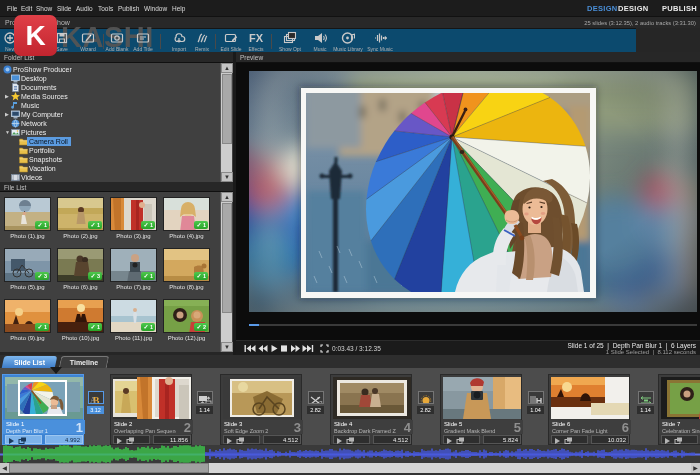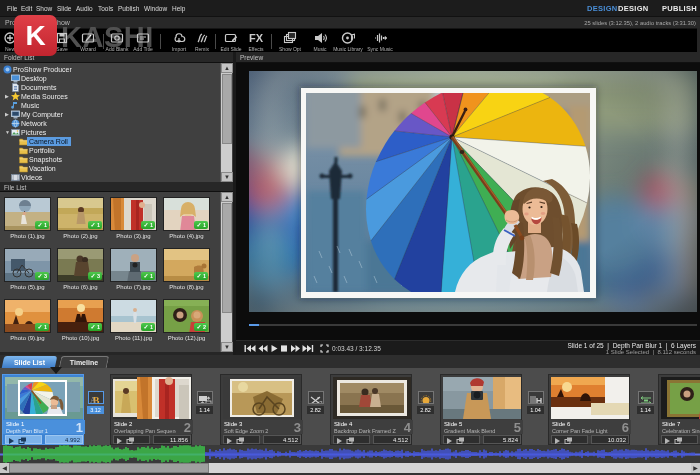--- a/index.html
+++ b/index.html
@@ -5,21 +5,21 @@
 html,body{width:700px;height:475px;overflow:hidden;background:#2a2a2a;font-family:"Liberation Sans",sans-serif}
 .abs{position:absolute}
 #app{position:relative;width:700px;height:475px;background:#262626;overflow:hidden}
 
 #menubar{left:0;top:0;width:700px;height:16px;background:#1c1c1c;color:#dcdcdc;font-size:6.5px}
 #menubar span{position:absolute;top:5px}
 #menubar b{font-weight:bold;font-size:7.5px;letter-spacing:.3px;top:4px;position:absolute}
 
 #titlebar{left:0;top:16px;width:700px;height:12px;background:#282828;border-top:1px solid #111;color:#b9b9b9;font-size:7px}
 
-#toolbar{left:0;top:28px;width:697px;height:25px;background:#000000;border-top:1px solid #151515;border-bottom:1px solid #121212}
+#toolbar{left:0;top:28px;width:636px;height:25px;background:#0c4a6e;border-top:1px solid #151515;border-bottom:1px solid #121212}
 .tbi{position:absolute;top:2px;width:30px;text-align:center;color:#c9c9c9;z-index:6}
 .tbi .ic{height:14px;line-height:14px;font-size:11px}
 .tbi .lb{font-size:5px;color:#b2b2b2;margin-top:1px;white-space:nowrap}
 .tsep{position:absolute;top:5px;width:1px;height:15px;background:#4a4a4a}
 
 #wmk{left:14px;top:15px;width:43px;height:41px;background:linear-gradient(#e04048,#c2252f);border-radius:7px;z-index:30;color:#fff;font-weight:bold;font-size:28px;text-align:center;line-height:41px}
 #wmtext{left:61px;top:21px;z-index:5;color:rgba(84,84,84,.95);font-weight:bold;font-size:29px;letter-spacing:0.5px}
 
 .phead{background:#272727;color:#c2c2c2;font-size:6.5px;border-bottom:1px solid #101010}
 .phead span{position:absolute;left:4px;top:2px}

